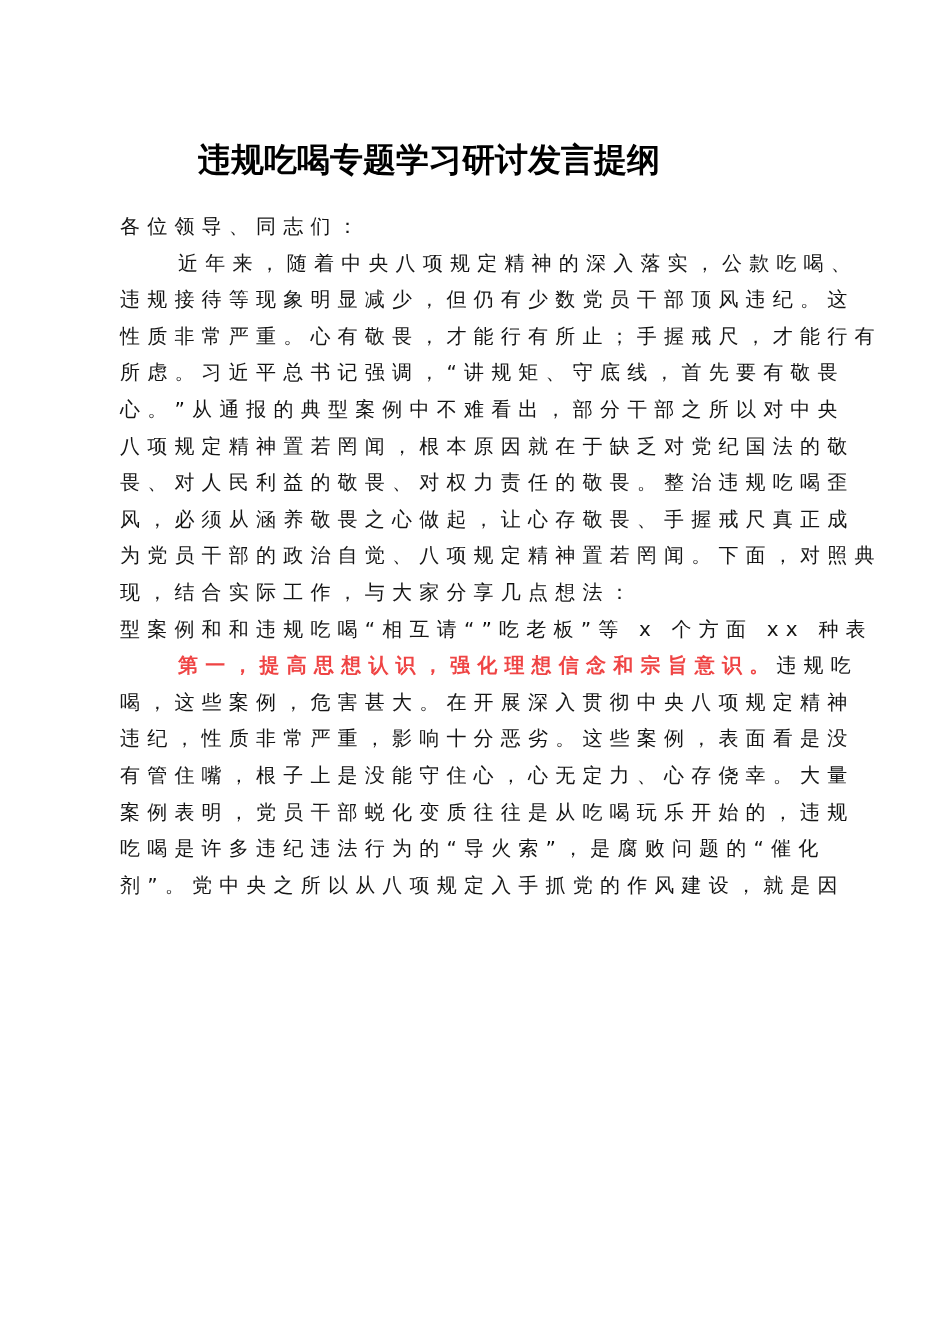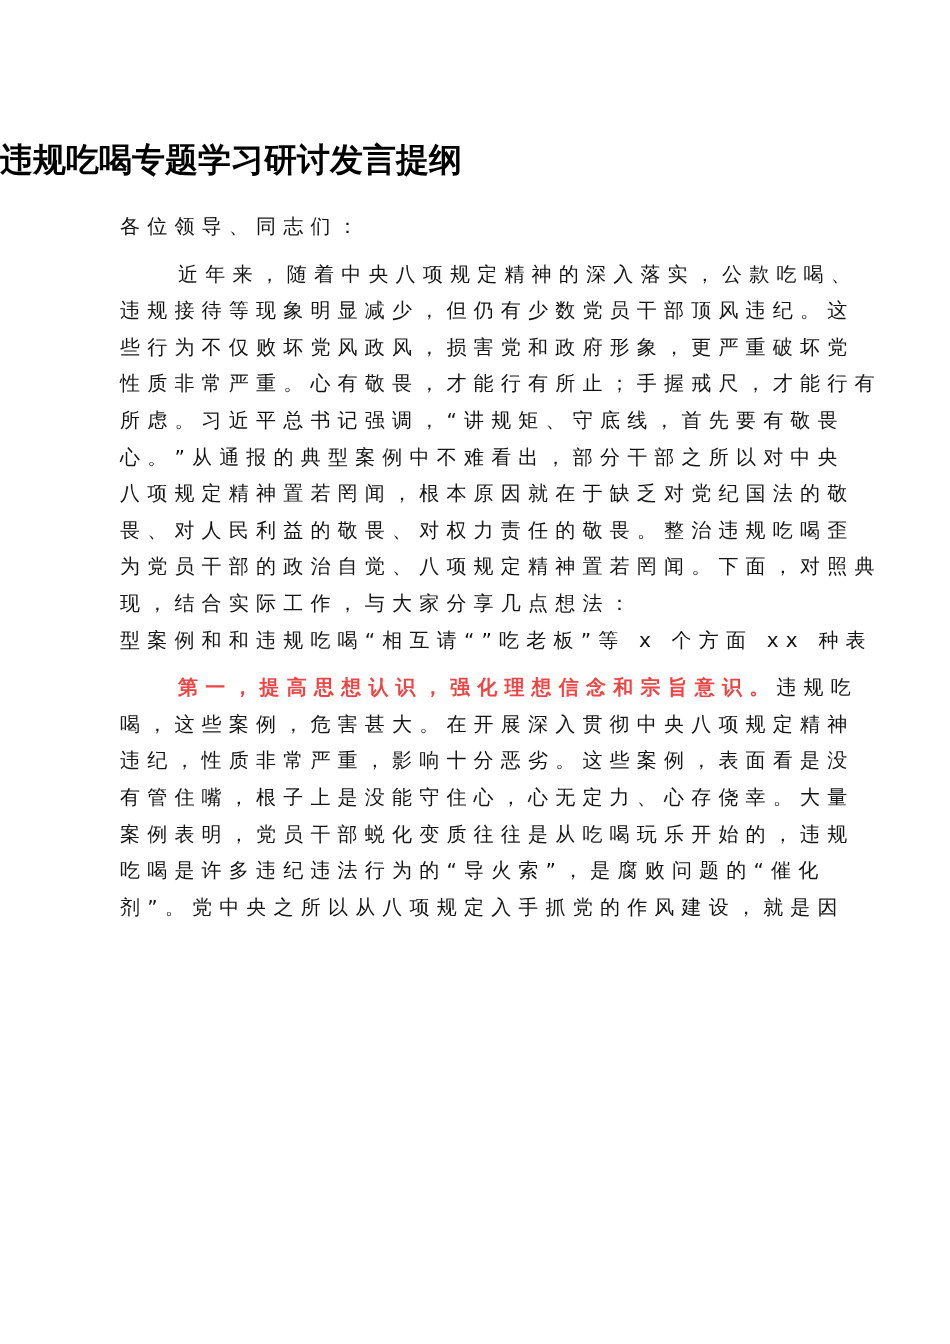--- a/index.html
+++ b/index.html
@@ -18,24 +18,24 @@
   .page {
     position: absolute;
     left: 0;
     top: 0;
     width: 950px;
     height: 1344px;
     background: #ffffff;
   }
   .title {
     position: absolute;
-    left: 0;
+    left: 8px;
     top: 138px;
     width: 842px;
-    text-align: left;
+    text-align: center;
     font-family: "DejaVu Serif", "Liberation Serif", serif;
     font-weight: bold;
     font-size: 33px;
     line-height: 44px;
     letter-spacing: 0px;
     color: #000000;
   }
   .body-text {
     position: absolute;
     left: 120px;
@@ -57,43 +57,42 @@
     white-space: nowrap;
     text-align-last: justify;
     text-align: justify;
     height: 36.6px;
   }
   .line.last {
     text-align-last: left;
   }
   .line.first-indent {
     padding-left: 58px;
-    margin-top: 11px;
   }
 </style>
 </head>
 <body>
 
 <div class="page">
 
   <div class="title">违规吃喝专题学习研讨发言提纲</div>
 
   <div class="body-text">
 
     <span class="line last">各位领导、同志们：</span>
 
     <div>
       <span class="line first-indent">近年来，随着中央八项规定精神的深入落实，公款吃喝、</span>
       <span class="line">违规接待等现象明显减少，但仍有少数党员干部顶风违纪。这</span>
-      <span class="line">些行为不仅败坏党风政风，损害党和政府形象，更严重破坏党</span>
       <span class="line">性质非常严重。心有敬畏，才能行有所止；手握戒尺，才能行有</span>
       <span class="line">所虑。习近平总书记强调，“讲规矩、守底线，首先要有敬畏</span>
       <span class="line">心。”从通报的典型案例中不难看出，部分干部之所以对中央</span>
       <span class="line">八项规定精神置若罔闻，根本原因就在于缺乏对党纪国法的敬</span>
       <span class="line">畏、对人民利益的敬畏、对权力责任的敬畏。整治违规吃喝歪</span>
+      <span class="line">风，必须从涵养敬畏之心做起，让心存敬畏、手握戒尺真正成</span>
       <span class="line">为党员干部的政治自觉、八项规定精神置若罔闻。下面，对照典</span>
       <span class="line last">现，结合实际工作，与大家分享几点想法：</span>
       <span class="line">型案例和和违规吃喝“相互请“”吃老板”等 x 个方面 xx 种表</span>
     </div>
 
     <div>
       <span class="line first-indent"><span class="strong-lead">第一，提高思想认识，强化理想信念和宗旨意识。</span><span>违规吃</span></span>
       <span class="line">喝，这些案例，危害甚大。在开展深入贯彻中央八项规定精神</span>
       <span class="line">违纪，性质非常严重，影响十分恶劣。这些案例，表面看是没</span>
       <span class="line">有管住嘴，根子上是没能守住心，心无定力、心存侥幸。大量</span>

